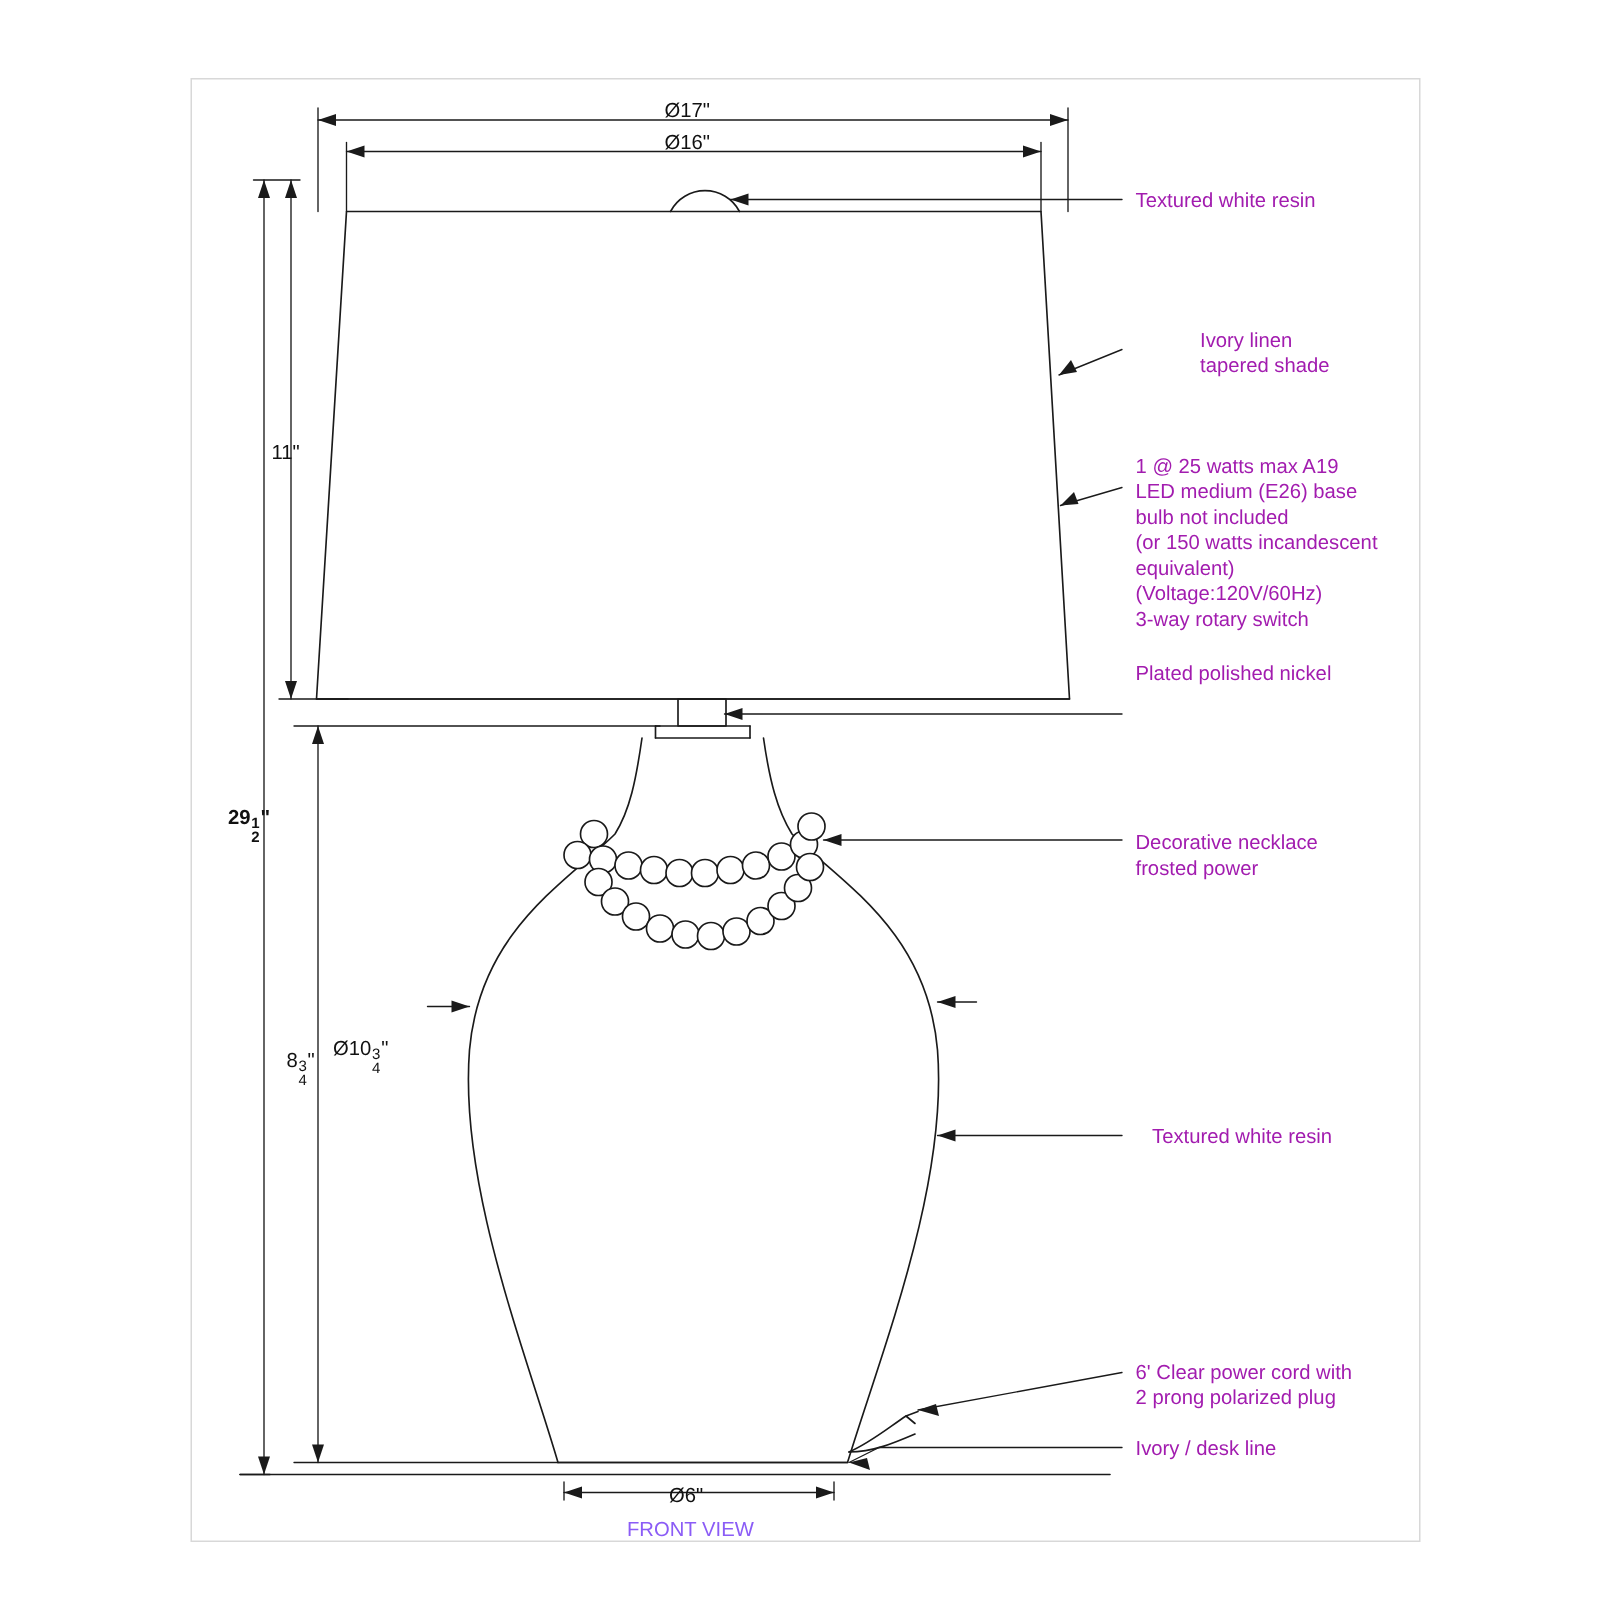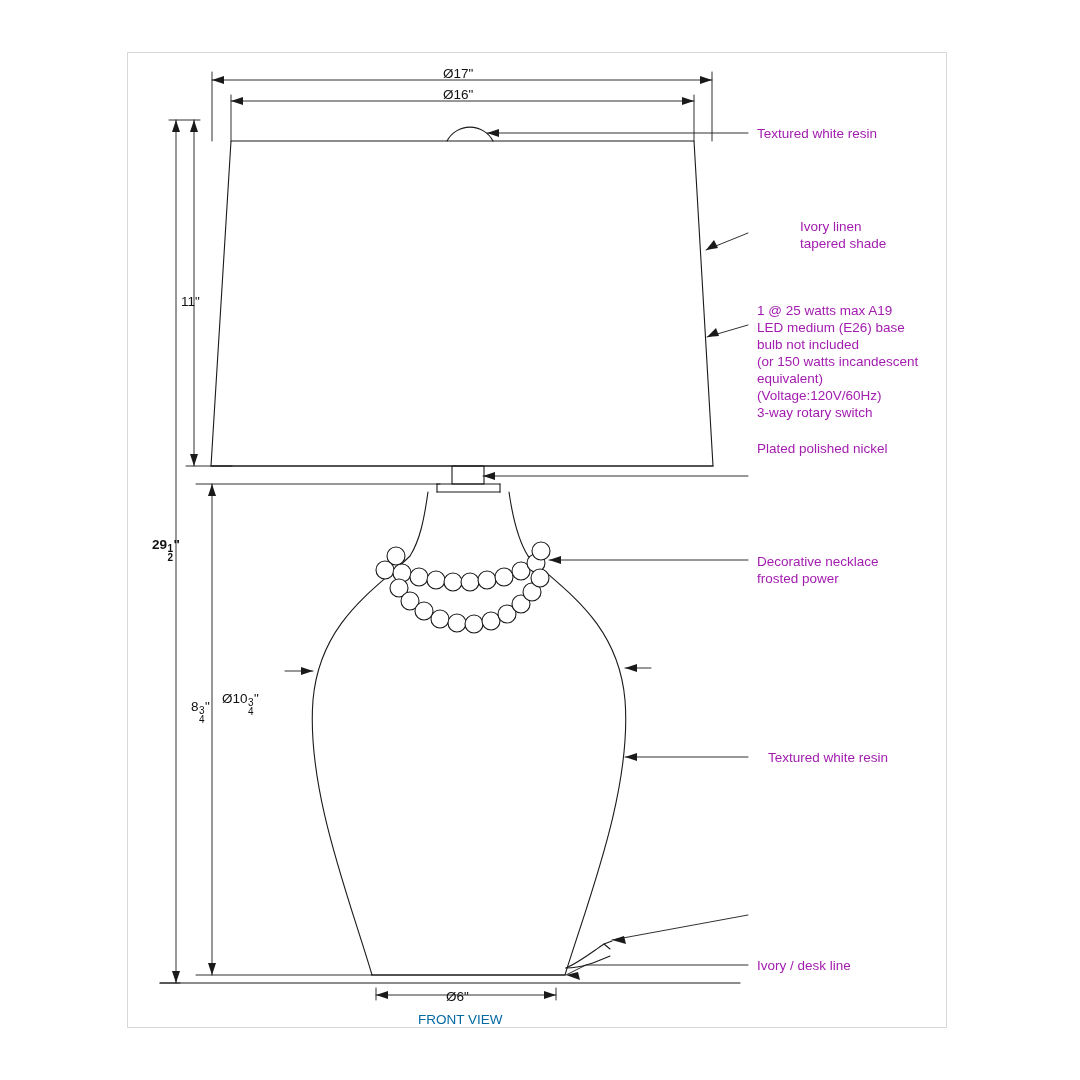--- a/index.html
+++ b/index.html
@@ -54,21 +54,21 @@
     line-height: 0.92;
     font-size: 10px;
     text-align: center;
     margin: 0 0.5px;
   }
   .frac .num { display: block; }
   .frac .den { display: block; }
   .viewname {
     position: absolute;
     font-size: 13.5px;
-    color: #0369a1;
+    color: #8b5cf6;
     font-family: "Liberation Sans", sans-serif;
   }
 </style>
 </head>
 <body>
 
 <div id="page">
 
   <div id="sheet"></div>
 
@@ -258,17 +258,19 @@
 LED medium (E26) base
 bulb not included
 (or 150 watts incandescent
 equivalent)
 (Voltage:120V/60Hz)
 3-way rotary switch</div>
   <div class="lbl" style="left:757px; top:440px;">Plated polished nickel</div>
   <div class="lbl" style="left:757px; top:553px;">Decorative necklace
 frosted power</div>
   <div class="lbl" style="left:768px; top:749px;">Textured white resin</div>
+  <div class="lbl" style="left:757px; top:906px;">6' Clear power cord with
+2 prong polarized plug</div>
   <div class="lbl" style="left:757px; top:957px;">Ivory / desk line</div>
 
   <div class="viewname" style="left:418px; top:1012px;">FRONT VIEW</div>
 
 </div>
 
 </body></html>

